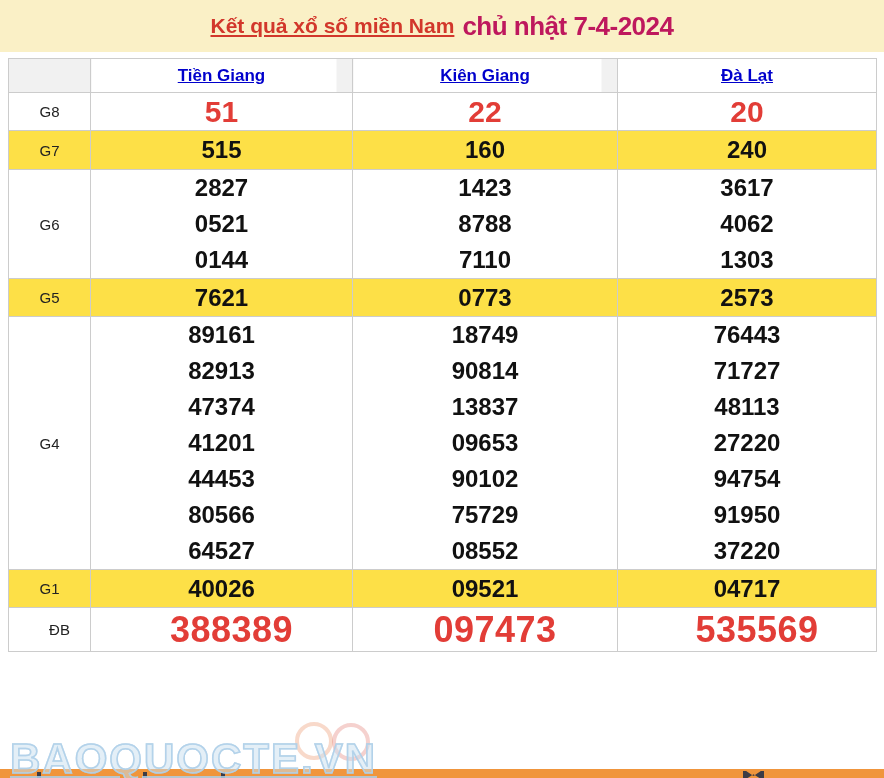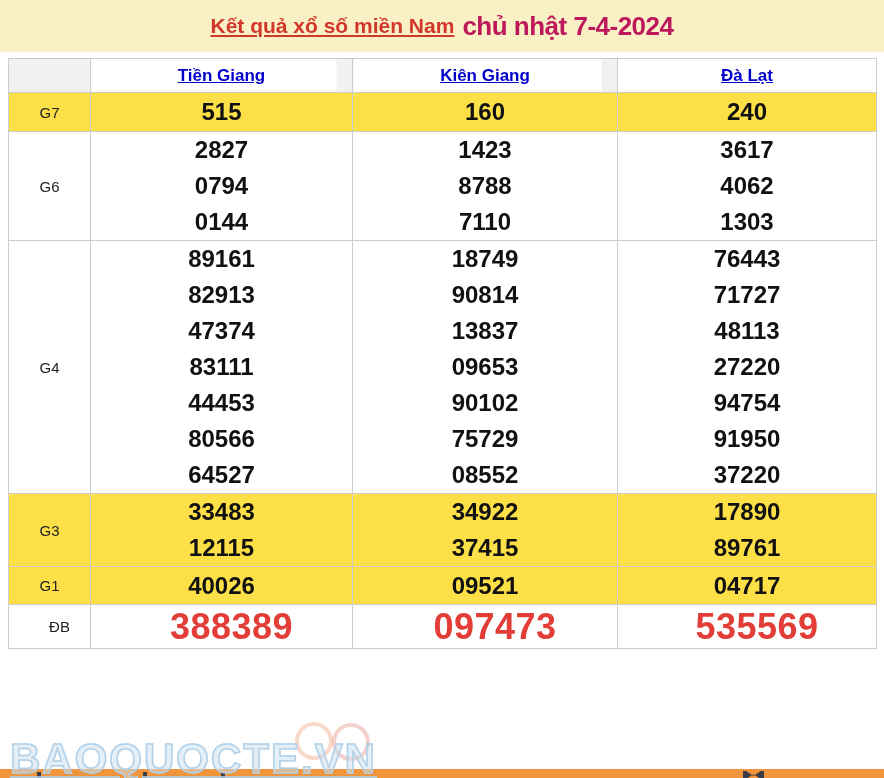--- a/index.html
+++ b/index.html
@@ -105,51 +105,63 @@
         </th>
         <th class="sliver">
           <span class="city-link">Kiên Giang</span>
         </th>
         <th>
           <span class="city-link">Đà Lạt</span>
         </th>
       </tr>
     </thead>
     <tbody id="tbody">
+        <tr class="row-g8 hl">
+          <td class="label-cell">G8</td>
+          <td class="val-cell">51</td>
+          <td class="val-cell">22</td>
+          <td class="val-cell">20</td>
+        </tr>
         <tr class="row-g7 stripe">
           <td class="label-cell">G7</td>
           <td class="val-cell">515</td>
           <td class="val-cell">160</td>
           <td class="val-cell">240</td>
         </tr>
         <tr class="row-g6">
           <td class="label-cell">G6</td>
           <td class="val-cell">
             <div class="line">2827</div>
-            <div class="line">0794</div>
+            <div class="line">0521</div>
             <div class="line">0144</div>
           </td>
           <td class="val-cell">
             <div class="line">1423</div>
             <div class="line">8788</div>
             <div class="line">7110</div>
           </td>
           <td class="val-cell">
             <div class="line">3617</div>
             <div class="line">4062</div>
             <div class="line">1303</div>
           </td>
         </tr>
+        <tr class="row-g5 stripe">
+          <td class="label-cell">G5</td>
+          <td class="val-cell">7621</td>
+          <td class="val-cell">0773</td>
+          <td class="val-cell">2573</td>
+        </tr>
         <tr class="row-g4">
           <td class="label-cell">G4</td>
           <td class="val-cell">
             <div class="line">89161</div>
             <div class="line">82913</div>
             <div class="line">47374</div>
-            <div class="line">83111</div>
+            <div class="line">41201</div>
             <div class="line">44453</div>
             <div class="line">80566</div>
             <div class="line">64527</div>
           </td>
           <td class="val-cell">
             <div class="line">18749</div>
             <div class="line">90814</div>
             <div class="line">13837</div>
             <div class="line">09653</div>
             <div class="line">90102</div>
@@ -159,35 +171,20 @@
           <td class="val-cell">
             <div class="line">76443</div>
             <div class="line">71727</div>
             <div class="line">48113</div>
             <div class="line">27220</div>
             <div class="line">94754</div>
             <div class="line">91950</div>
             <div class="line">37220</div>
           </td>
         </tr>
-        <tr class="row-g3 stripe">
-          <td class="label-cell">G3</td>
-          <td class="val-cell">
-            <div class="line">33483</div>
-            <div class="line">12115</div>
-          </td>
-          <td class="val-cell">
-            <div class="line">34922</div>
-            <div class="line">37415</div>
-          </td>
-          <td class="val-cell">
-            <div class="line">17890</div>
-            <div class="line">89761</div>
-          </td>
-        </tr>
         <tr class="row-g1 stripe">
           <td class="label-cell">G1</td>
           <td class="val-cell">40026</td>
           <td class="val-cell">09521</td>
           <td class="val-cell">04717</td>
         </tr>
         <tr class="row-db hl">
           <td class="label-cell">ĐB</td>
           <td class="val-cell">388389</td>
           <td class="val-cell">097473</td>

